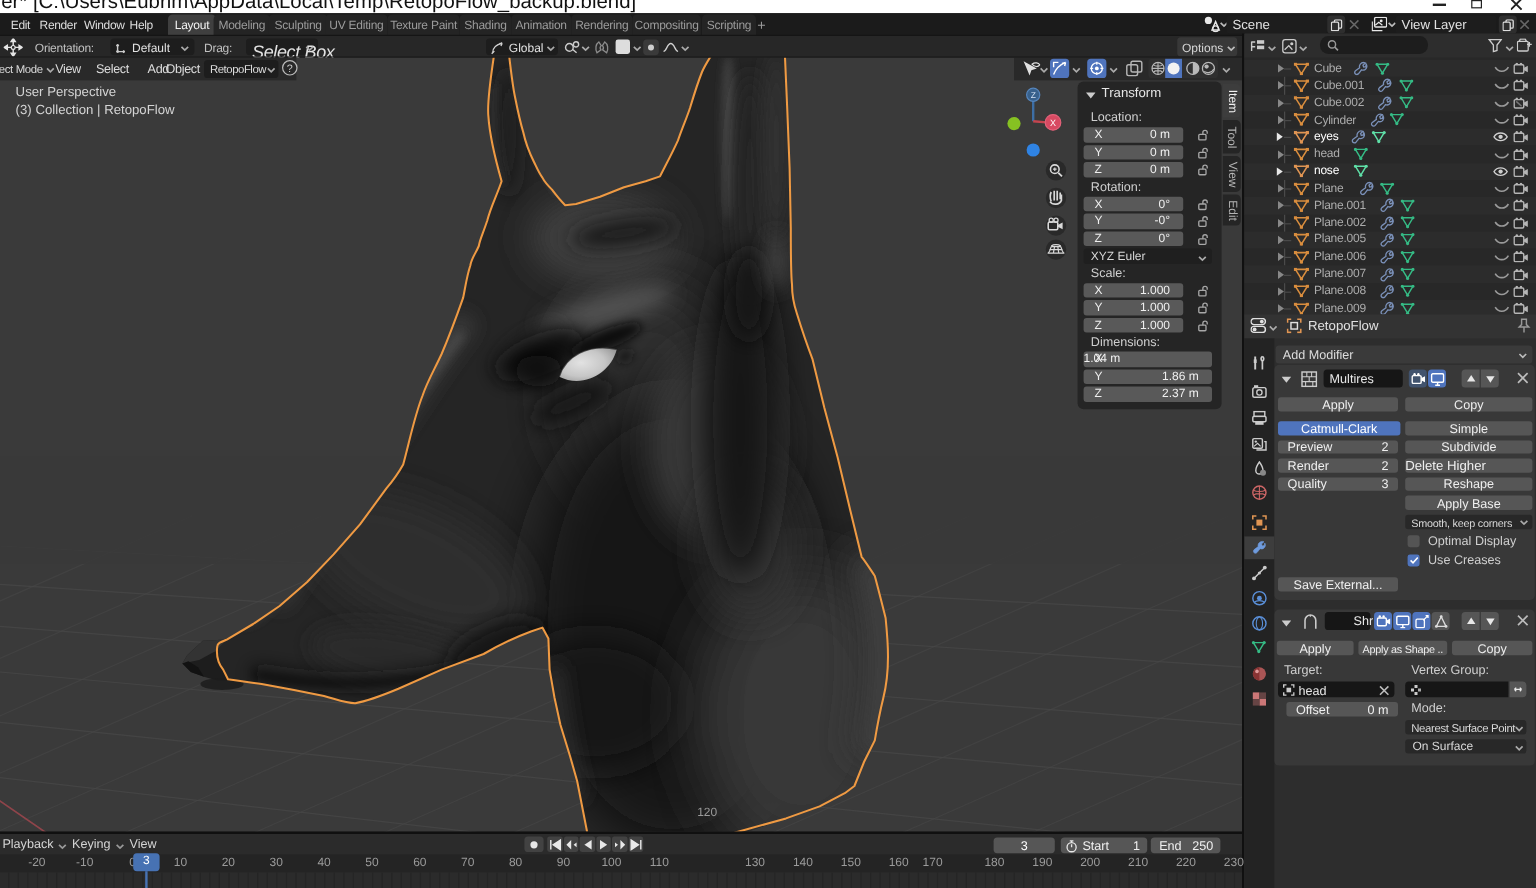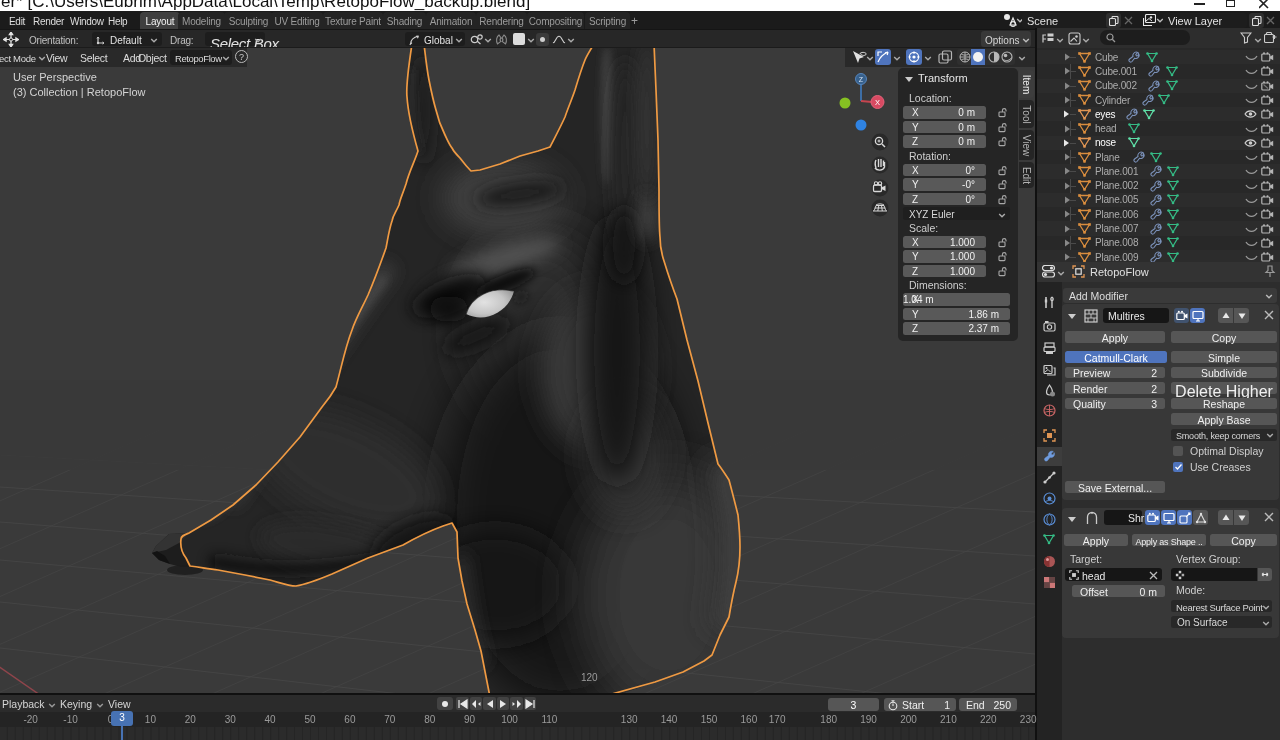--- a/index.html
+++ b/index.html
@@ -1072,21 +1072,21 @@
     <div style="left:1171px;top:351.5px;width:106px;text-align:center;font-size:10.5px;color:#efefef">Simple</div>
     <div style="position:absolute;left:1065px;top:366.5px;width:100px;height:11.5px;background:#565656;border-radius:2.5px;"></div>
     <div class="t" style="left:1073px;top:367.0px;font-size:10.5px;color:#efefef">Preview</div>
     <div style="left:1065px;top:367.0px;width:92px;text-align:right;font-size:10.5px;color:#efefef">2</div>
     <div style="position:absolute;left:1171px;top:366.5px;width:106px;height:11.5px;background:#565656;border-radius:2.5px;"></div>
     <div style="left:1171px;top:367.0px;width:106px;text-align:center;font-size:10.5px;color:#efefef">Subdivide</div>
     <div style="position:absolute;left:1065px;top:382px;width:100px;height:11.5px;background:#565656;border-radius:2.5px;"></div>
     <div class="t" style="left:1073px;top:382.5px;font-size:10.5px;color:#efefef">Render</div>
     <div style="left:1065px;top:382.5px;width:92px;text-align:right;font-size:10.5px;color:#efefef">2</div>
     <div style="position:absolute;left:1171px;top:382px;width:106px;height:11.5px;background:#565656;border-radius:2.5px;"></div>
-    <div style="left:1171px;top:382.5px;width:106px;text-align:center;font-size:16px;color:#efefef">Delete Higher</div>
+    <div style="left:1171px;top:382.5px;width:106px;font-size:11px;color:#efefef">Delete Higher</div>
     <div style="position:absolute;left:1065px;top:397.5px;width:100px;height:11.5px;background:#565656;border-radius:2.5px;"></div>
     <div class="t" style="left:1073px;top:398.0px;font-size:10.5px;color:#efefef">Quality</div>
     <div style="left:1065px;top:398.0px;width:92px;text-align:right;font-size:10.5px;color:#efefef">3</div>
     <div style="position:absolute;left:1171px;top:397.5px;width:106px;height:11.5px;background:#565656;border-radius:2.5px;"></div>
     <div style="left:1171px;top:398.0px;width:106px;text-align:center;font-size:10.5px;color:#efefef">Reshape</div>
     <div style="position:absolute;left:1171px;top:413px;width:106px;height:11.5px;background:#565656;border-radius:2.5px;"></div>
     <div style="left:1171px;top:413.5px;width:106px;text-align:center;font-size:10.5px;color:#efefef">Apply Base</div>
     <div style="position:absolute;left:1171px;top:428.5px;width:106px;height:12px;background:#282828;border-radius:2.5px;"></div>
     <div style="position:absolute;left:1176px;top:431px;font-size:9px;color:#d8d8d8;letter-spacing:-0.2px;">Smooth, keep corners</div>
     <svg style="position:absolute;left:1266px;top:432px" width="8" height="7" viewBox="0 0 8 7">

